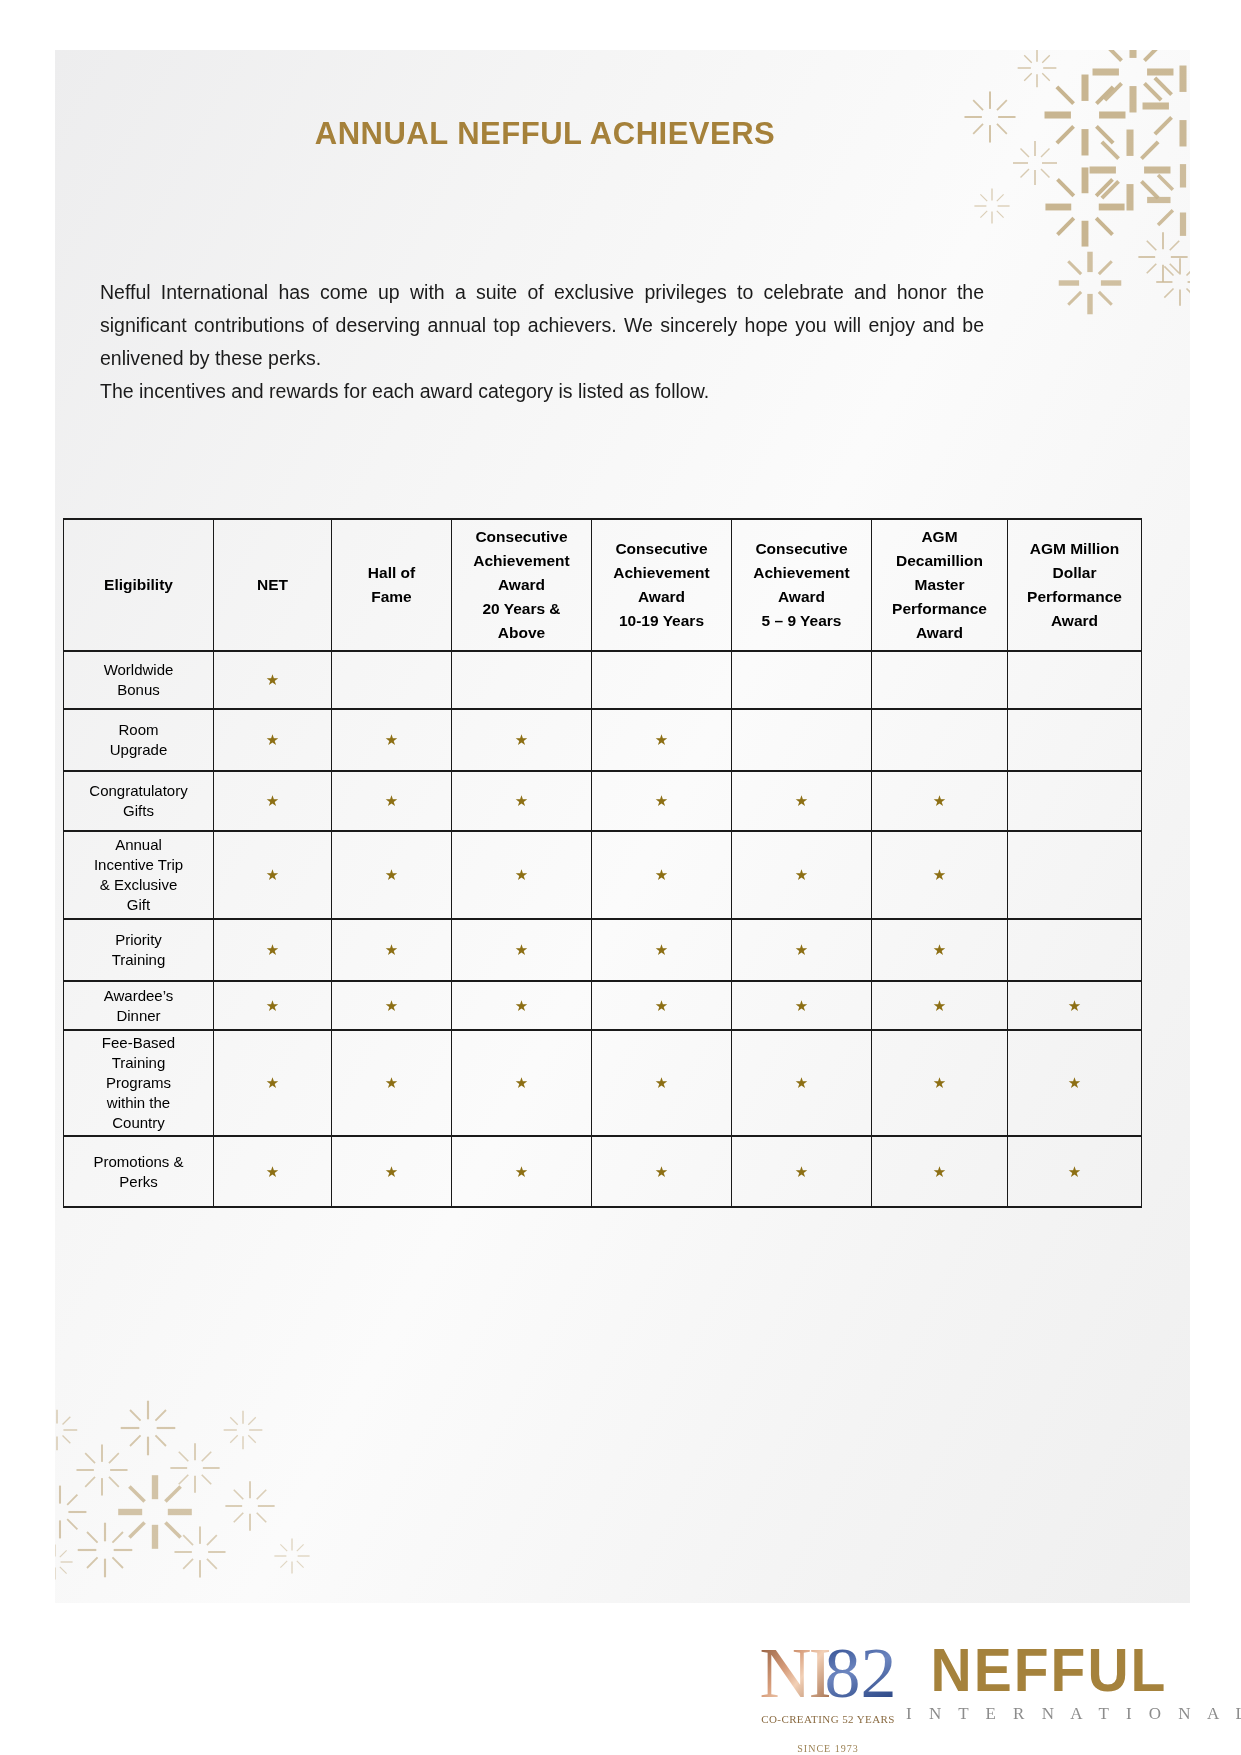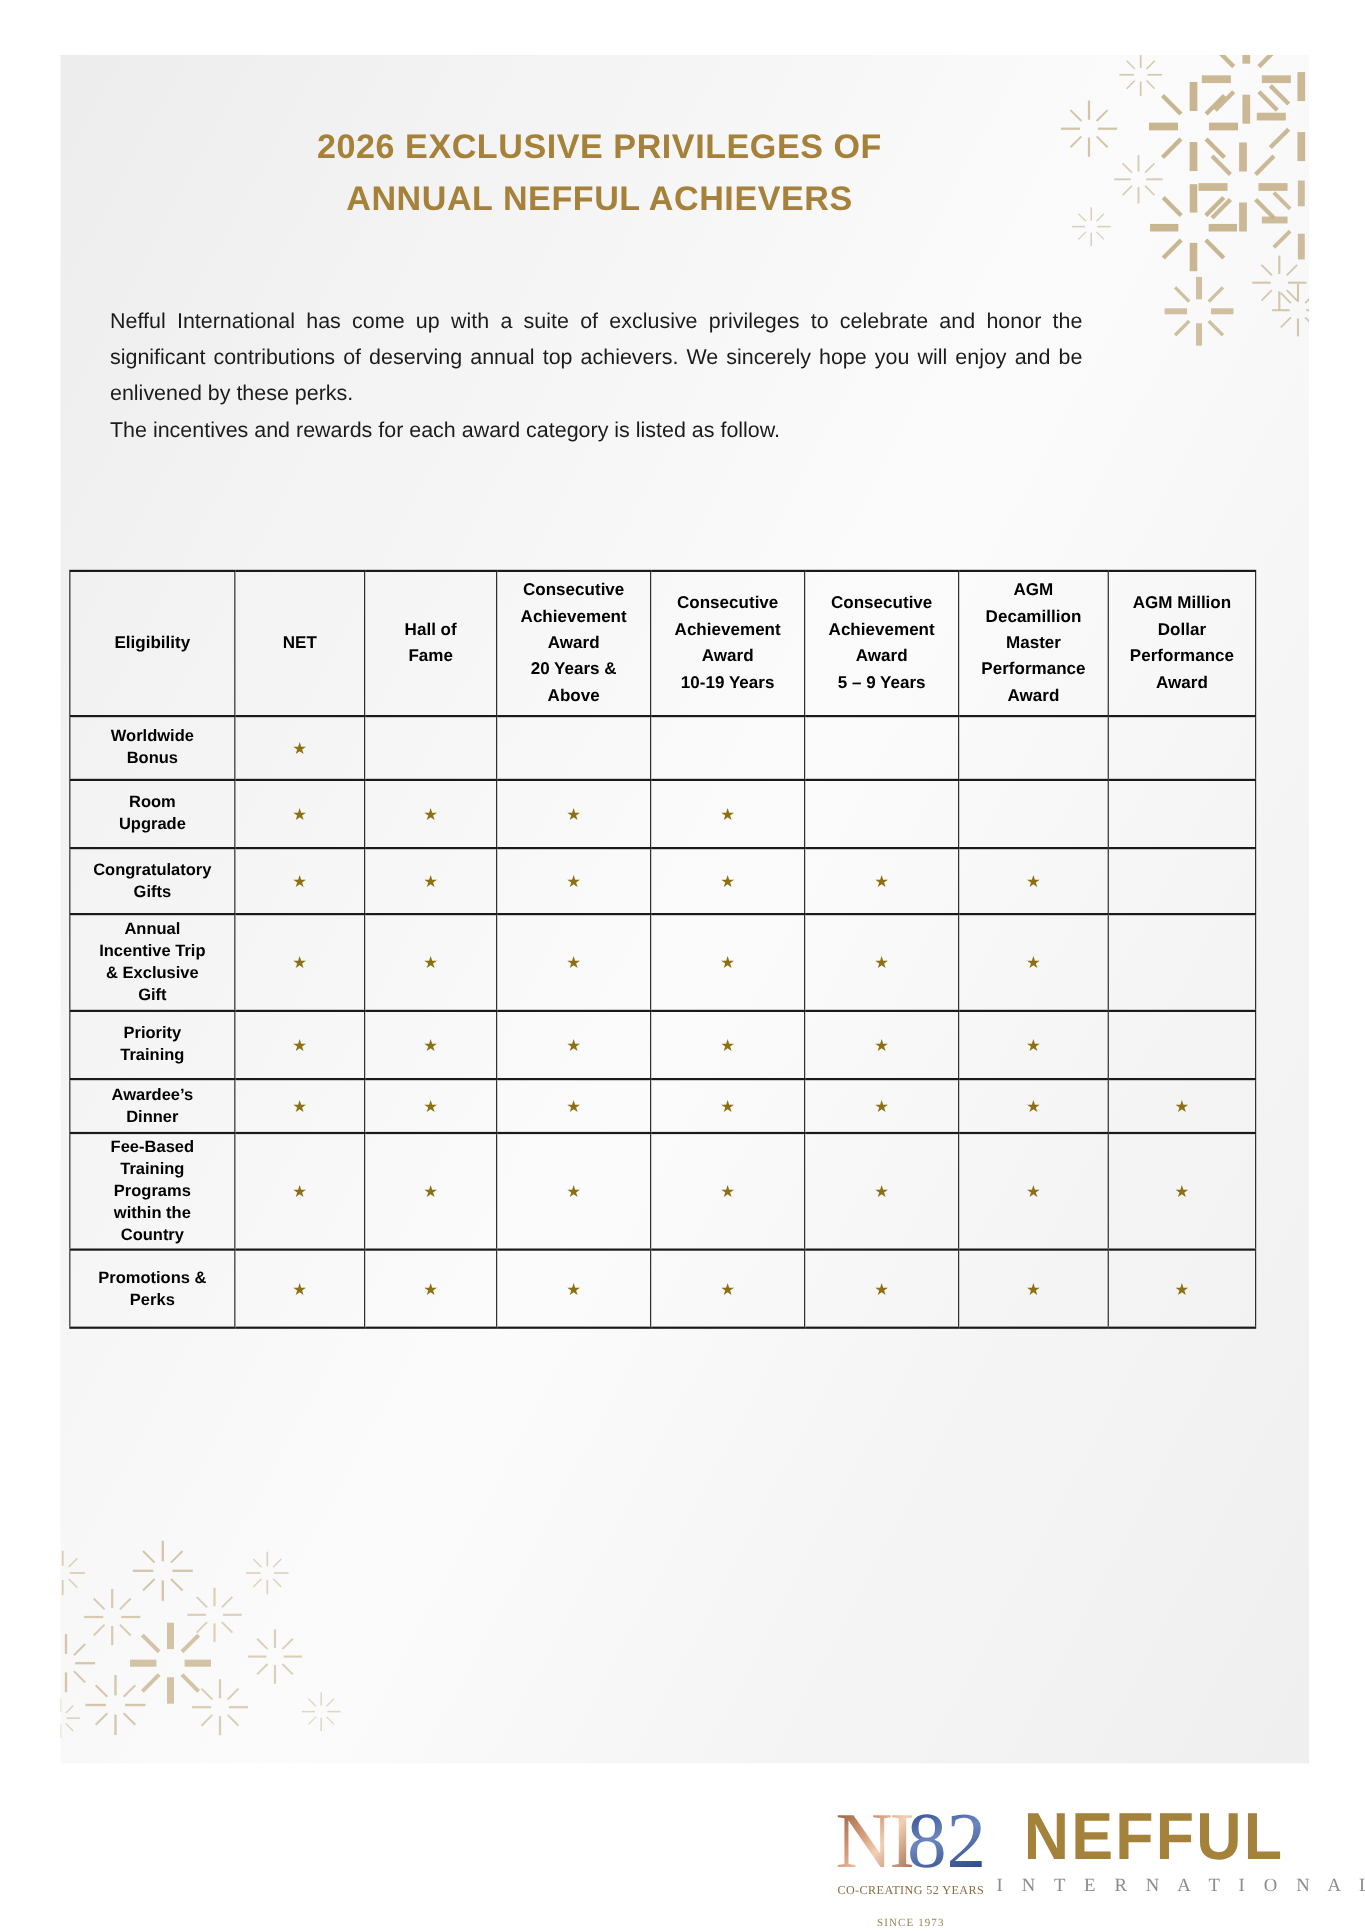--- a/index.html
+++ b/index.html
@@ -35,21 +35,21 @@
     border-collapse:collapse; table-layout:fixed; width:1078px;
     background:transparent;
   }
   th, td {
     border-left:1px solid #1a1a1a; border-right:1px solid #1a1a1a;
     border-top:2px solid #1a1a1a; border-bottom:2px solid #1a1a1a;
     text-align:center; vertical-align:middle; padding:2px;
     white-space:pre-line; color:#000;
   }
   th { font-size:15.5px; font-weight:bold; line-height:24px; }
-  td.rowlabel { font-size:15px; line-height:20px; font-weight:bold; }
+  td.rowlabel { font-size:15px; line-height:20px; font-weight:normal; }
   td.starcell { font-size:15px; color:#8d6f14; }
   thead tr { height:132px; }
   tbody tr:nth-child(1){height:58px}
   tbody tr:nth-child(2){height:62px}
   tbody tr:nth-child(3){height:60px}
   tbody tr:nth-child(4){height:88px}
   tbody tr:nth-child(5){height:62px}
   tbody tr:nth-child(6){height:49px}
   tbody tr:nth-child(7){height:83px}
   tbody tr:nth-child(8){height:71px}
@@ -113,21 +113,20 @@
         <line x1="21" y1="79" x2="38" y2="62"></line>
         <line x1="79" y1="79" x2="62" y2="62"></line>
       </g>
     </g>
   </defs>
 </svg>
 
 <div class="card">
 
   <div class="title-block">
-    <div>2026 EXCLUSIVE PRIVILEGES OF</div>
     <div>ANNUAL NEFFUL ACHIEVERS</div>
   </div>
 
   <div class="intro">
     <p class="p1">Nefful International has come up with a suite of exclusive privileges to celebrate and honor the significant contributions of deserving annual top achievers. We sincerely hope you will enjoy and be enlivened by these perks.</p>
     <p class="p2">The incentives and rewards for each award category is listed as follow.</p>
   </div>
 
   <div class="tbl-wrap">
     <table>

